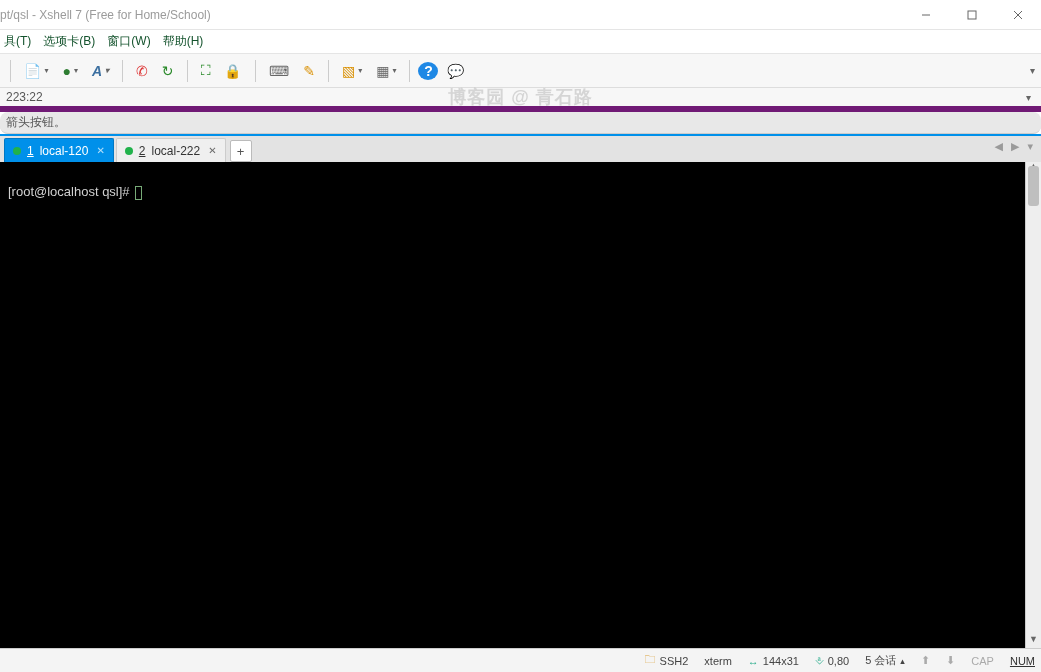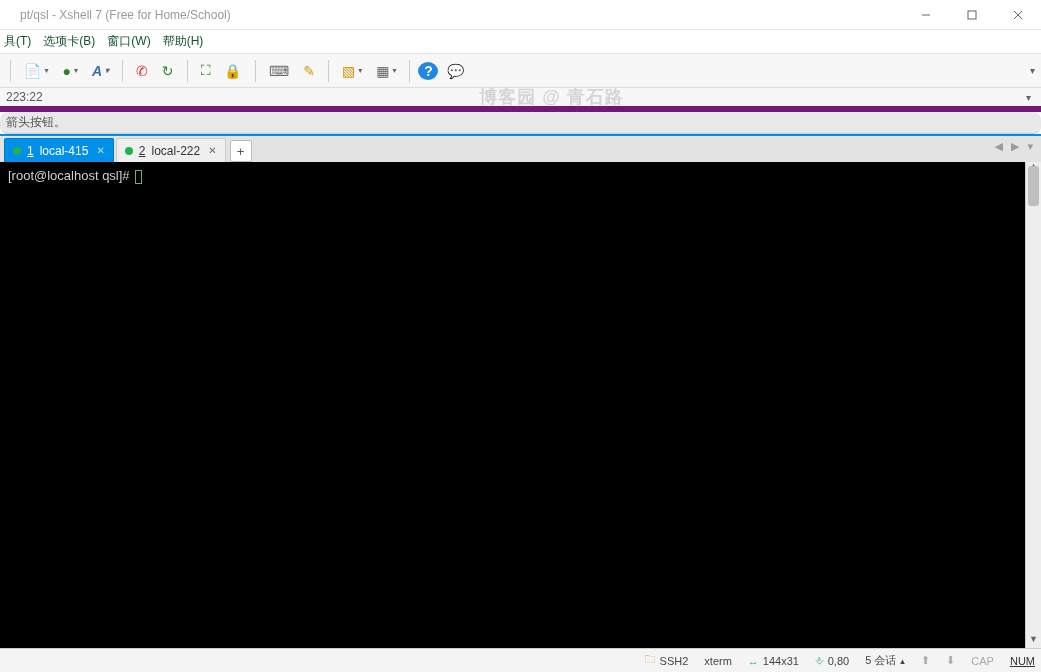--- a/index.html
+++ b/index.html
@@ -1,46 +1,46 @@
 <!DOCTYPE html>
 <html><head>
 <meta charset="utf-8">
 <style>
 * { margin: 0; padding: 0; box-sizing: border-box; font-family: "Microsoft YaHei", "Segoe UI", Tahoma, sans-serif; }
 html,body { width: 1041px; height: 672px; overflow: hidden; background:#fff; }
 
 .titlebar { height:30px; background:#fff; display:flex; align-items:center; justify-content:space-between; border-bottom:1px solid #e5e5e5; }
-.titlebar .title { color:#9b9b9b; font-size:12px; padding-left:20px; }
+.titlebar .title { color:#9b9b9b; font-size:12px; padding-left:0; }
 .titlebar .winbtns { display:flex; }
 .winbtn { width:46px; height:30px; display:flex; align-items:center; justify-content:center; color:#888; font-size:13px; }
 
 .menubar { height:24px; background:#fff; display:flex; align-items:center; gap:12px; padding:0 4px; font-size:12px; color:#14532d; border-bottom:1px solid #e5e5e5; }
 
 .toolbar { height:34px; background:#f7f7f7; display:flex; align-items:center; gap:4px; padding:0 6px; border-bottom:1px solid #ddd; position:relative; }
 .toolbar .sep { width:1px; height:22px; background:#ccc; margin:0 4px; }
 .tbtn { min-width:20px; height:22px; display:flex; align-items:center; justify-content:center; padding:0 4px; font-size:14px; color:#666; border:1px solid transparent; border-radius:2px;}
 .tbtn.drop::after { content:"▾"; font-size:8px; margin-left:3px; color:#666;}
 .toolbar-drop { position:absolute; right:6px; color:#666; font-size:10px; }
 
 .addressbar { height:24px; background:#f7f7f7; display:flex; align-items:center; padding:0 6px; font-size:12px; color:#555; border-bottom:6px solid #701a75; position:relative;}
 .addressbar .addr-drop { position:absolute; right:10px; color:#666; font-size:10px; }
-.watermark { position:absolute; left:50%; transform:translateX(-50%); font-size:18px; font-weight:bold; color:rgba(150,150,150,0.35); pointer-events:none; letter-spacing:1px;margin-left:31px;}
+.watermark { position:absolute; left:50%; transform:translateX(-50%); font-size:18px; font-weight:bold; color:rgba(150,150,150,0.35); pointer-events:none; letter-spacing:1px;}
 
 .hintbar { height:22px; background:#e8e8e8; display:flex; align-items:center; padding:0 6px; font-size:12px; color:#555; border-bottom:1px solid #ccc;border-radius:8px;}
 
 .tabstrip { height:28px; background:#e3e3e3; display:flex; align-items:flex-end; border-top:2px solid #0090ea; padding-left:4px; position:relative;}
 .sesstab { height:24px; display:flex; align-items:center; gap:6px; padding:0 8px; font-size:12px; border-top-left-radius:2px; border-top-right-radius:2px; border:1px solid #ccc; border-bottom:none; background:#efefef; margin-right:2px; color:#333; }
 .sesstab.active { background:#0090ea; color:#fff; border-color:#0078c4; }
 .sesstab .dot { width:8px; height:8px; border-radius:50%; background:#21b24b; display:inline-block; }
 .sesstab .close { font-size:10px; opacity:0.7; margin-left:2px;}
 .newtab { width:22px; height:22px; border:1px solid #bbb; background:#fff; display:flex; align-items:center; justify-content:center; font-size:13px; color:#555; margin-left:2px; border-radius:2px;}
 .tabnav { position:absolute; right:8px; top:4px; display:flex; gap:8px; color:#9a9a9a; font-size:11px;}
 
 .terminalwrap { flex:1; display:flex; background:#000; position:relative; height: calc(672px - 30px - 24px - 34px - 24px - 22px - 28px - 24px); }
-.terminal { flex:1; background:#000; padding:6px 8px; font-family: Consolas, "Courier New", monospace; font-size:13px; color:#ddd; white-space:pre; }
+.terminal { flex:1; background:#000; padding:22px 8px; font-family: Consolas, "Courier New", monospace; font-size:13px; color:#ddd; white-space:pre; }
 .terminal .prompt { color:#d0d0d0; }
 .terminal .cursor { display:inline-block; width:7px; height:14px; border:1px solid #7a7; vertical-align:middle; margin-left:2px;}
 .scrolltrack { width:16px; background:#eee; border-left:1px solid #ccc; position:relative;}
 .scrollthumb { position:absolute; left:2px; right:2px; height:40px; top:4px; background:#bfbfbf; border-radius:3px;}
 .scrollup,.scrolldn { position:absolute; left:0; right:0; height:14px; text-align:center; font-size:9px; color:#666;}
 .scrollup{ top:-1px;} .scrolldn{ bottom:0;}
 
 .statusbar { height:24px; background:#f4f4f4; border-top:1px solid #ccc; display:flex; align-items:center; font-size:11px; color:#444; padding:0 6px; gap:16px;}
 .statusbar .spacer { flex:1; }
 .statusbar .item { display:flex; align-items:center; gap:4px; }
@@ -135,21 +135,21 @@
 </div>
 
 <div class="hintbar">
   <span>箭头按钮。</span>
 </div>
 
 <div class="tabstrip">
   <div class="sesstab active">
     <span class="dot"></span>
     <span style="text-decoration:underline">1</span>
-    <span>local-415</span>
+    <span>local-120</span>
     <span class="close">✕</span>
   </div>
   <div class="sesstab">
     <span class="dot"></span>
     <span style="text-decoration:underline">2</span>
     <span>local-222</span>
     <span class="close">✕</span>
   </div>
   <div class="newtab">+</div>
   <div class="tabnav">

